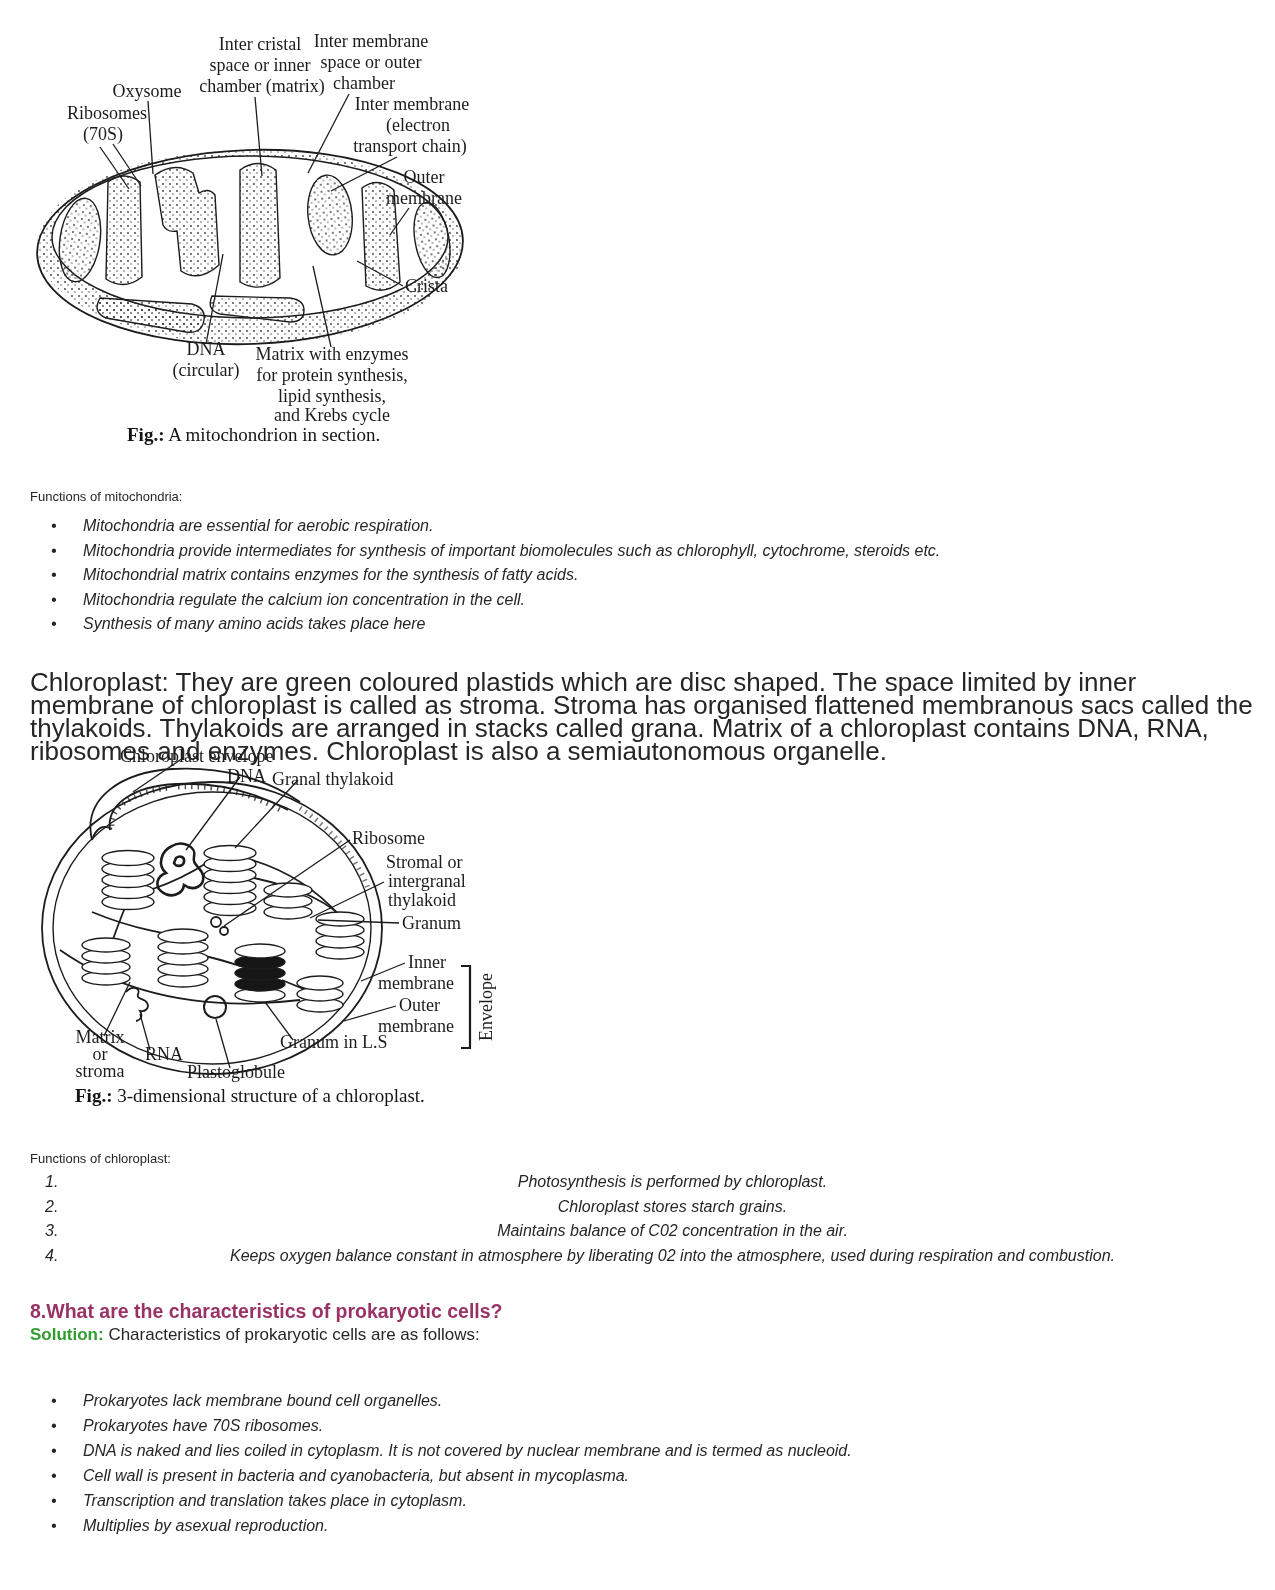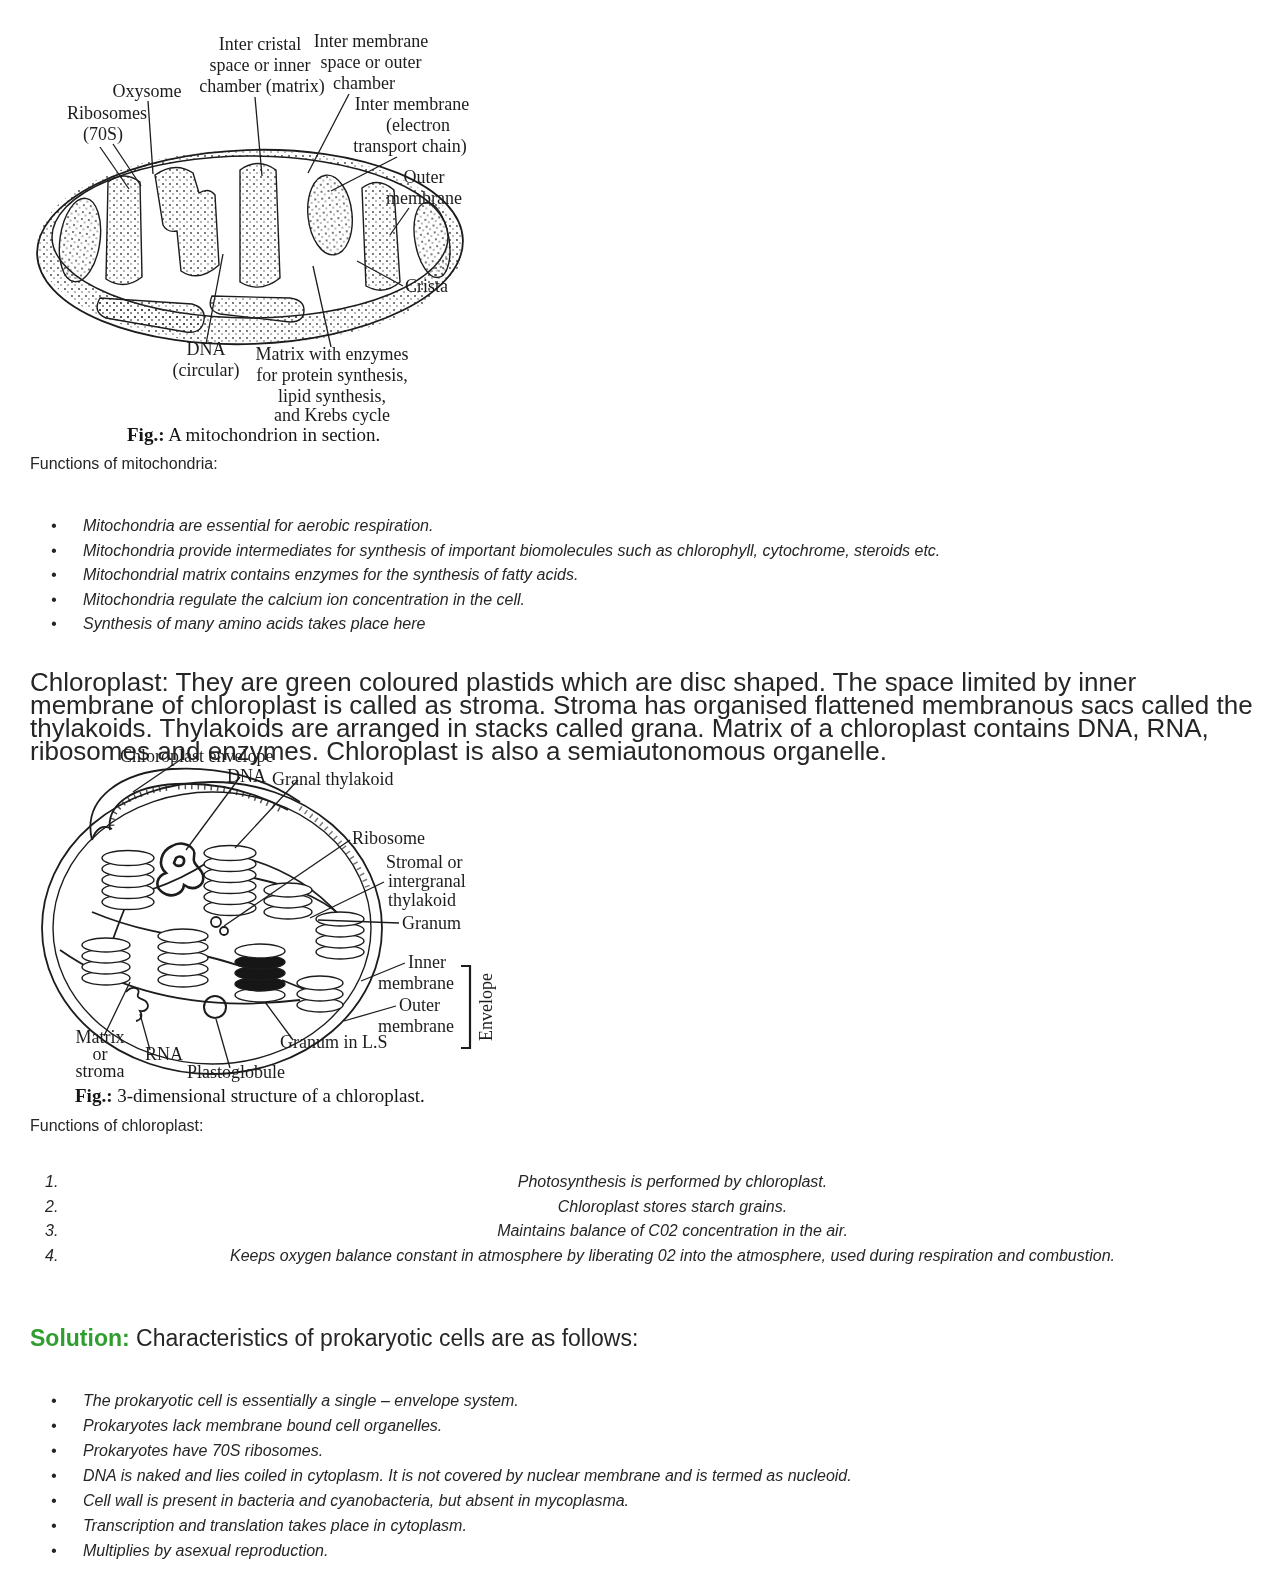--- a/index.html
+++ b/index.html
@@ -5,30 +5,30 @@
   html,body{margin:0;padding:0;background:#ffffff;}
   .page{position:relative;width:1275px;height:1590px;background:#fff;
         font-family:"Liberation Sans",sans-serif;color:#262626;overflow:hidden;}
   svg{position:absolute;pointer-events:none;}
   .dl{font-family:"Liberation Serif",serif;font-size:18px;fill:#1c1c1c;}
   .dcap{font-family:"Liberation Serif",serif;font-size:19px;fill:#151515;}
   .dcap-b{font-weight:bold;}
   .ln{stroke:#1c1c1c;stroke-width:1.3;fill:none;}
   .mem{stroke:#1c1c1c;fill:none;}
   .block{position:absolute;left:30px;width:1232px;font-size:26px;line-height:23px;}
-  .h-plain{position:absolute;left:30px;font-size:16px;color:#262626;}
+  .h-plain{position:absolute;left:30px;font-size:13px;color:#262626;margin-top:34px;}
   ul.doc,ol.doc{margin:0;padding:0;list-style:none;font-style:italic;}
   ul.doc li{position:relative;padding-left:53px;line-height:24.5px;}
   ul.doc li::before{content:"\2022";position:absolute;left:21px;top:0;}
   ul.doc.wide li{line-height:25px;}
   ol.doc{counter-reset:item;text-align:center;}
   ol.doc li{position:relative;padding-left:53px;line-height:24.5px;counter-increment:item;}
   ol.doc li::before{content:counter(item) ".";position:absolute;left:15px;top:0;}
   .q-head{position:absolute;left:30px;font-size:19.5px;font-weight:bold;color:#993366;}
-  .sol-line{position:absolute;left:30px;font-size:23px;}
+  .sol-line{position:absolute;left:30px;font-size:17px;}
   .sol-label{font-weight:bold;color:#2f9e2f;}
 </style>
 </head>
 <body>
 
 <div class="page">
 
   <svg style="left:0;top:0" width="520" height="450" viewBox="0 0 520 450">
     <defs>
       <pattern id="stip" width="7" height="7" patternUnits="userSpaceOnUse">
@@ -233,24 +233,24 @@
   </svg>
 
   <div class="h-plain" style="top:1117px">Functions of chloroplast:</div>
   <ol class="doc" style="position:absolute;left:30px;top:1170px;width:1232px">
     <li>Photosynthesis is performed by chloroplast.</li>
     <li>Chloroplast stores starch grains.</li>
     <li>Maintains balance of C02 concentration in the air.</li>
     <li>Keeps oxygen balance constant in atmosphere by liberating 02 into the atmosphere, used during respiration and combustion.</li>
   </ol>
 
+  <div class="q-head" style="top:1300px">8.What are the characteristics of prokaryotic cells?</div>
   <div class="sol-line" style="top:1325px"><span class="sol-label">Solution:</span><span> Characteristics of prokaryotic cells are as follows:</span></div>
 
   <ul class="doc wide" style="position:absolute;left:30px;top:1388px;width:1232px">
-    <li>The prokaryotic cell is essentially a single – envelope system.</li>
     <li>Prokaryotes lack membrane bound cell organelles.</li>
     <li>Prokaryotes have 70S ribosomes.</li>
     <li>DNA is naked and lies coiled in cytoplasm. It is not covered by nuclear membrane and is termed as nucleoid.</li>
     <li>Cell wall is present in bacteria and cyanobacteria, but absent in mycoplasma.</li>
     <li>Transcription and translation takes place in cytoplasm.</li>
     <li>Multiplies by asexual reproduction.</li>
   </ul>
 
 </div>
 

